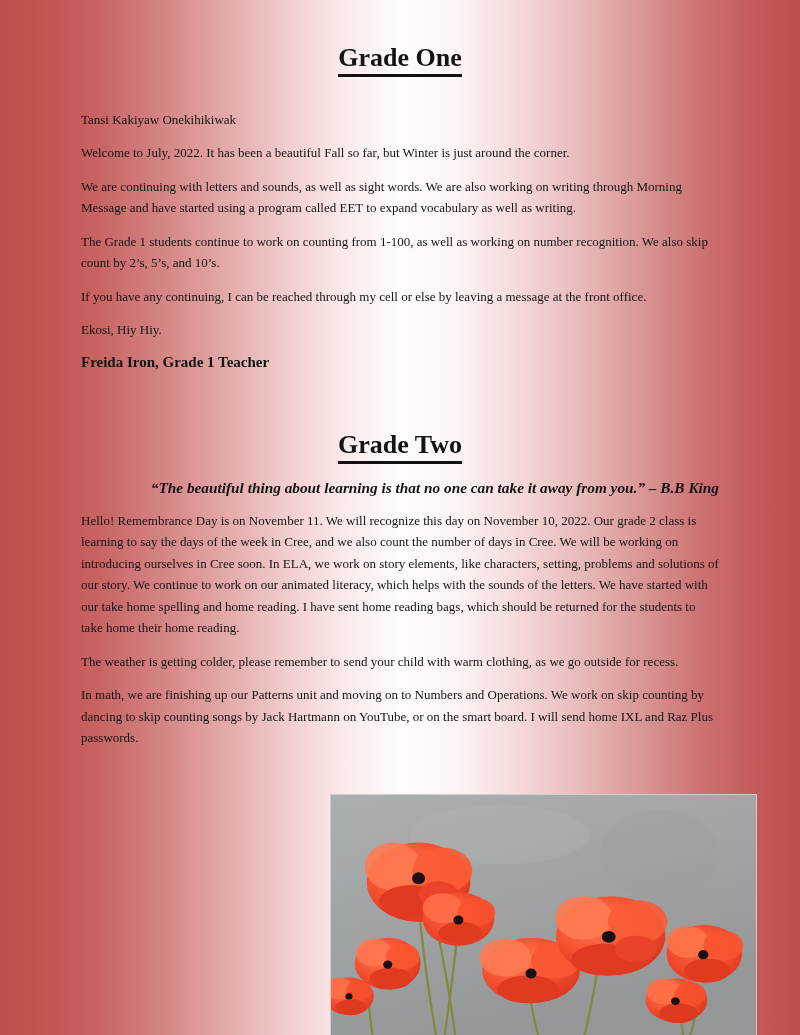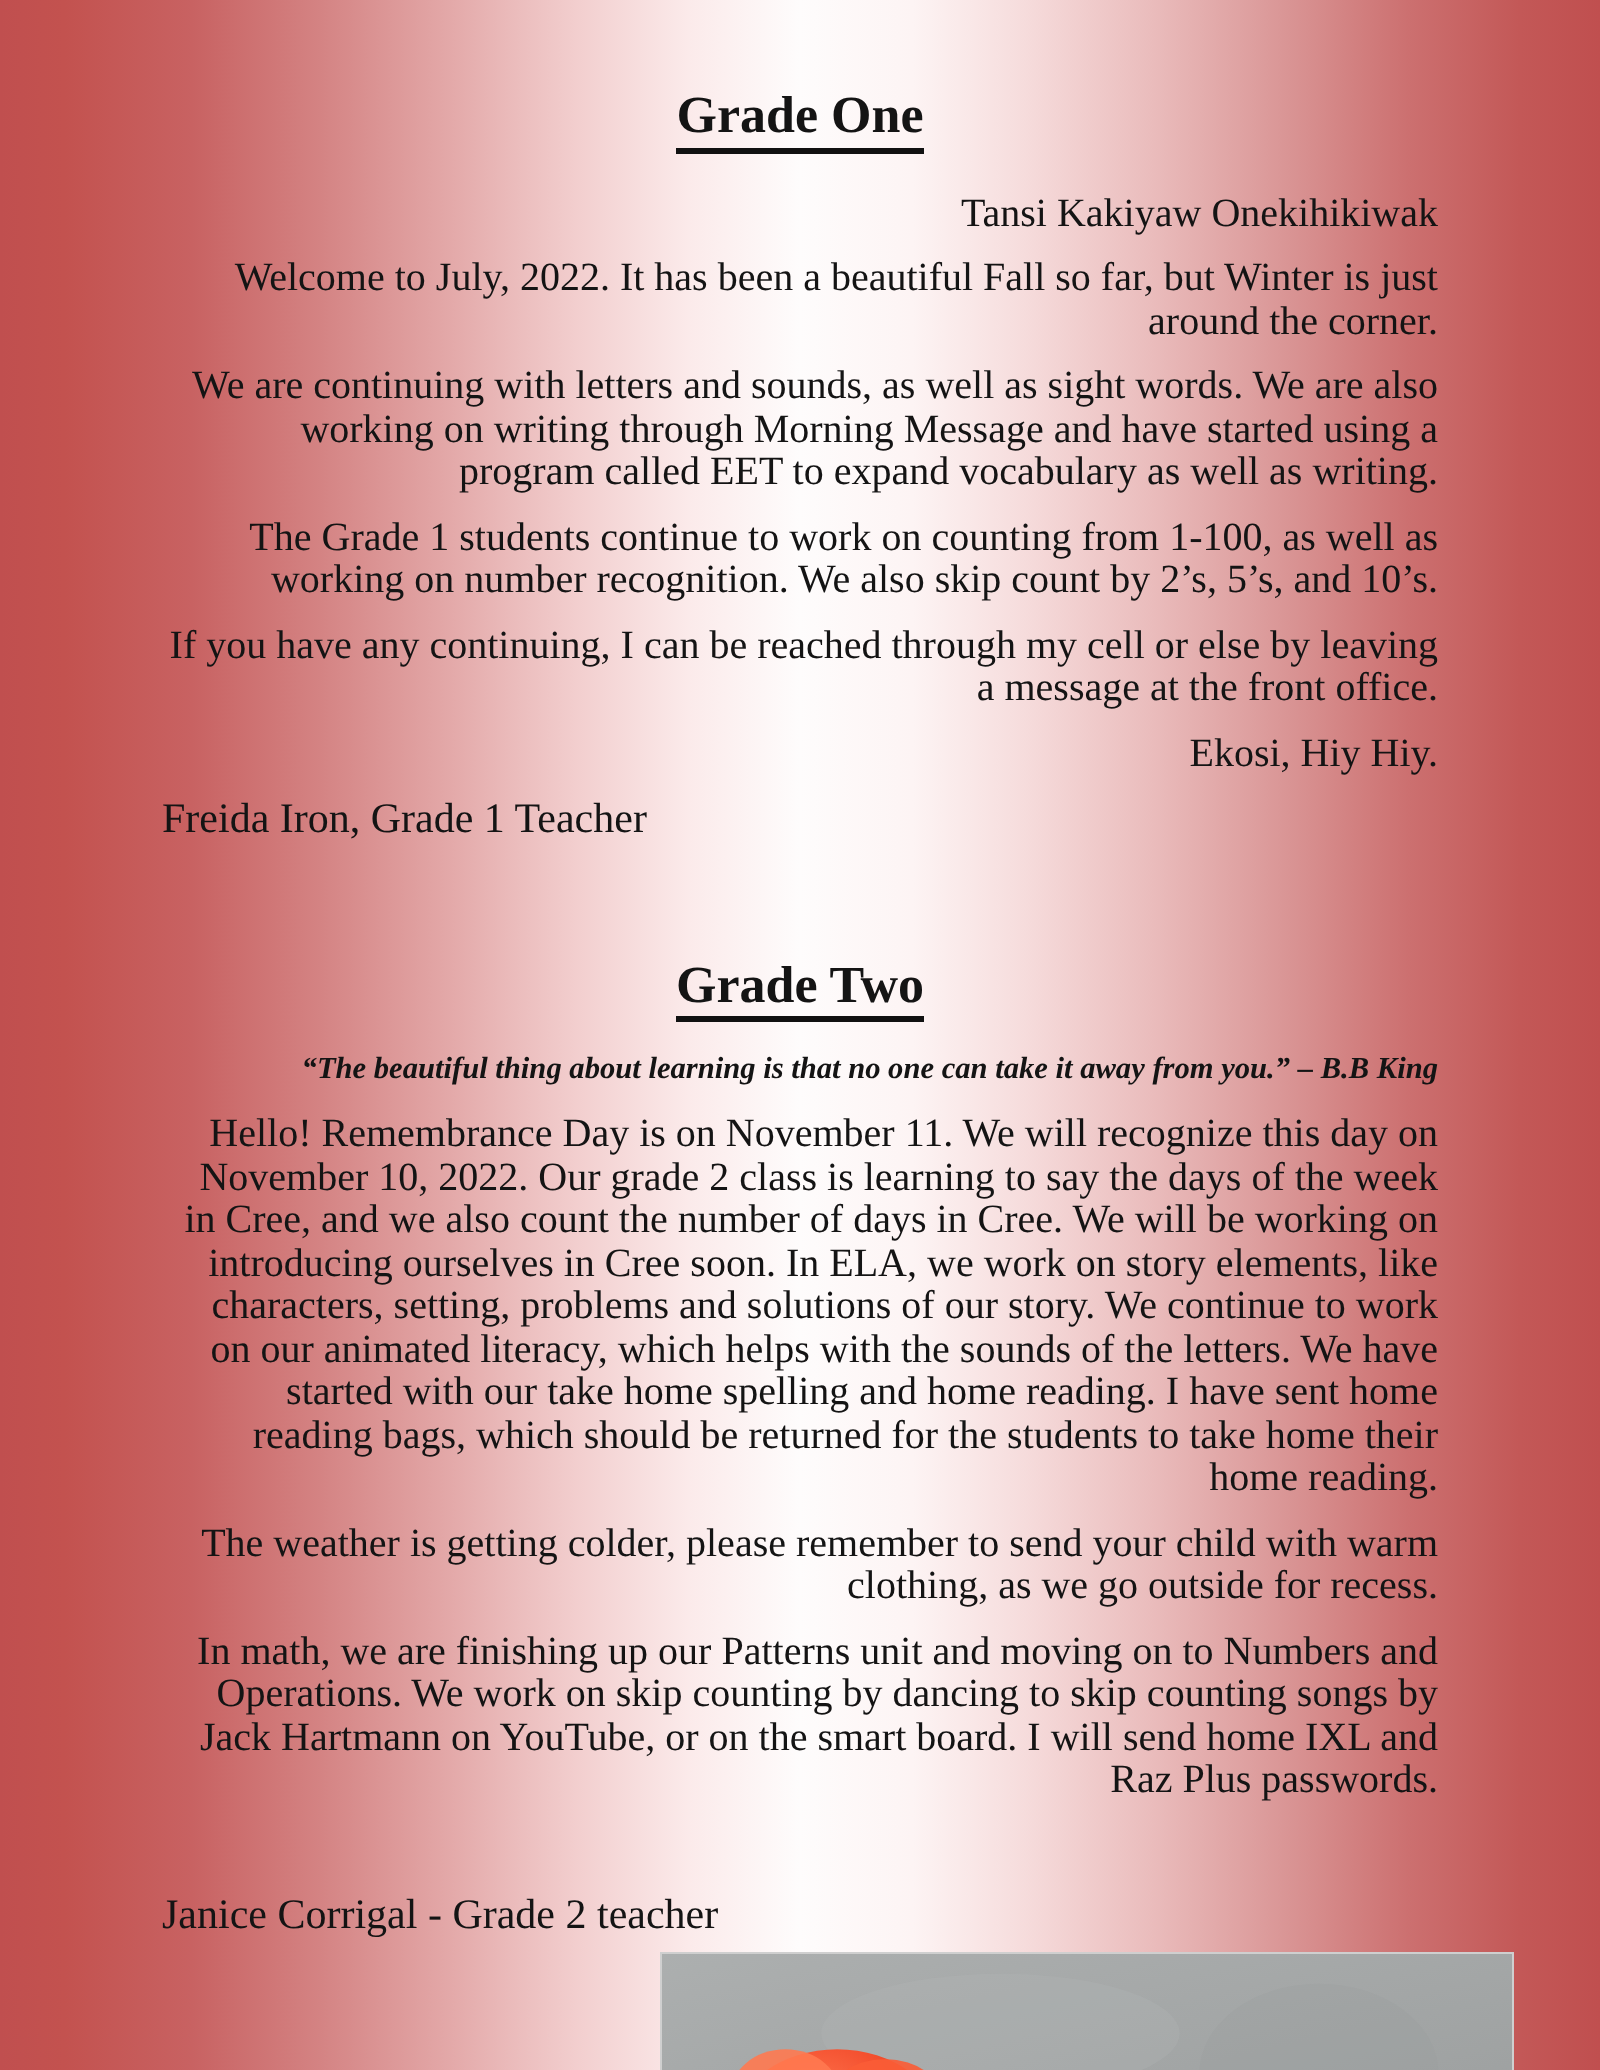--- a/index.html
+++ b/index.html
@@ -52,29 +52,29 @@
     margin: 0;
   }
   .section-title .u {
     display: inline-block;
     border-bottom: 3px solid #111111;
     padding-bottom: 1px;
   }
 
   
   p.body {
-    font-size: 20px;
+    font-size: 13px;
     line-height: 21.5px;
-    margin: 0 0 11px 0;
-    text-align: right;
+    margin: 12px 0 11px 0;
+    text-align: left;
   }
   p.sig {
-    font-size: 21px;
+    font-size: 15px;
     line-height: 21.5px;
-    font-weight: normal;
+    font-weight: bold;
     margin: 0 0 8px 0;
   }
   p.quote {
     text-align: right;
     font-style: italic;
     font-weight: bold;
     font-size: 15.3px;
     line-height: 20px;
     margin: 0 0 12px 0;
   }
@@ -131,21 +131,20 @@
   <div class="after-g2-title"></div>
 
   <p class="quote">“The beautiful thing about learning is that no one can take it away from you.” – B.B King</p>
 
   <p class="body">Hello! Remembrance Day is on November 11. We will recognize this day on November 10, 2022. Our grade 2 class is learning to say the days of the week in Cree, and we also count the number of days in Cree. We will be working on introducing ourselves in Cree soon. In ELA, we work on story elements, like characters, setting, problems and solutions of our story. We continue to work on our animated literacy, which helps with the sounds of the letters.  We have started with our take home spelling and home reading. I have sent home reading bags, which should be returned for the students to take home their home reading.</p>
   <p class="body">The weather is getting colder, please remember to send your child with warm clothing, as we go outside for recess.</p>
   <p class="body">In math, we are finishing up our Patterns unit and moving on to Numbers and Operations. We work on skip counting by dancing to skip counting songs by Jack Hartmann on YouTube, or on the smart board. I will send home IXL and Raz Plus passwords.</p>
 
   <div class="before-janice"></div>
 
-  <p class="sig">Janice Corrigal - Grade 2 teacher</p>
 
   <div class="photo-row">
     <div class="poppy-photo">
       <svg viewBox="0 0 427 245" preserveAspectRatio="none">
         <defs>
           <linearGradient id="bg" x1="0" y1="0" x2="0.4" y2="1">
             <stop offset="0%" stop-color="#acafaf"></stop>
             <stop offset="50%" stop-color="#a0a3a3"></stop>
             <stop offset="100%" stop-color="#949797"></stop>
           </linearGradient>

